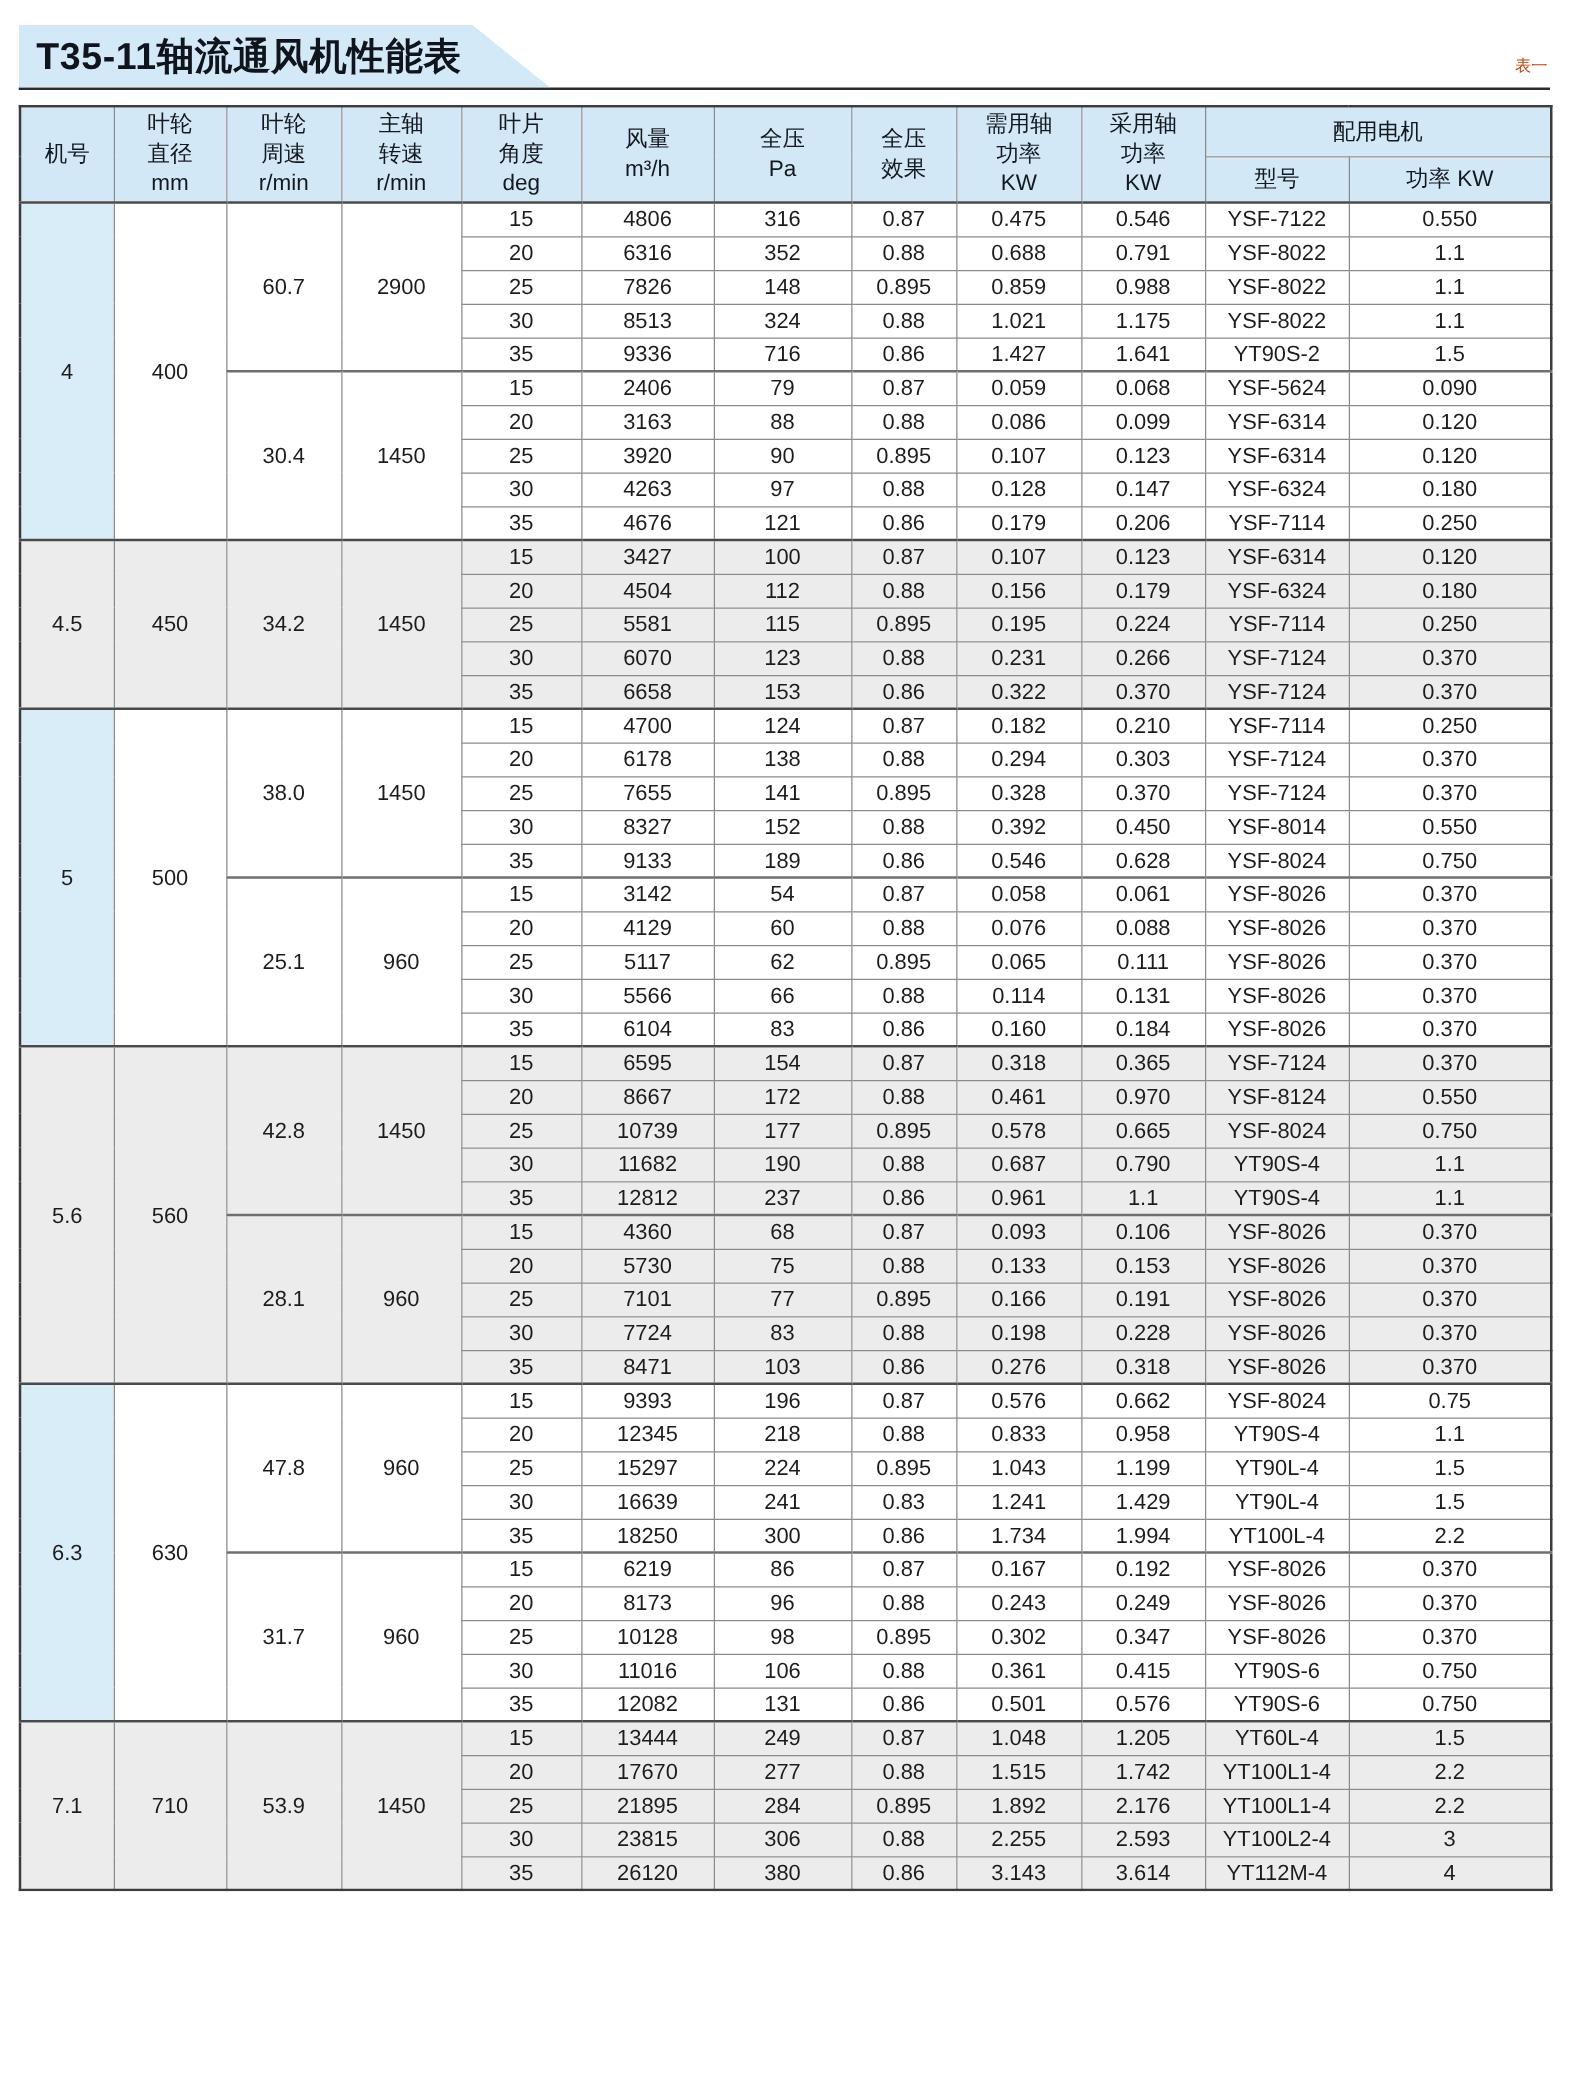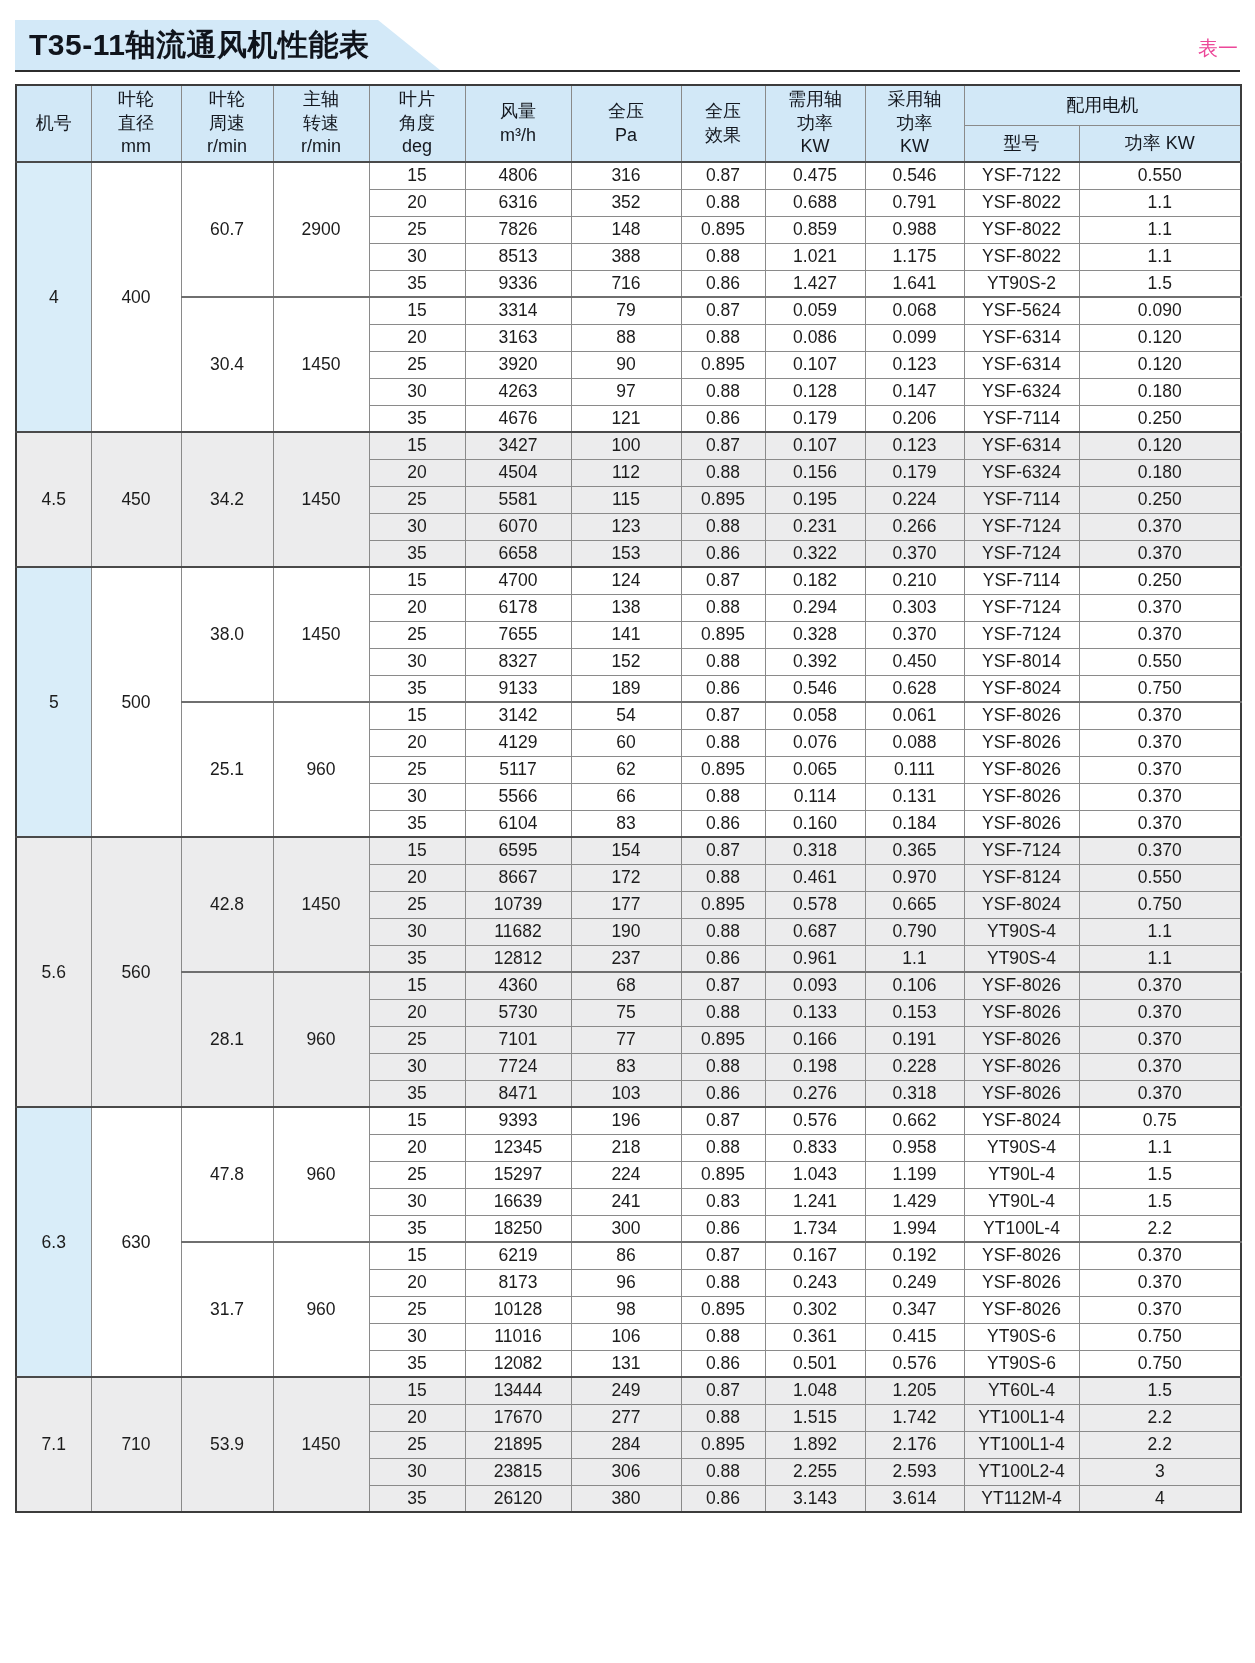--- a/index.html
+++ b/index.html
@@ -18,21 +18,21 @@
     background:#d3e9f8;
     clip-path:polygon(0 0, calc(100% - 62px) 0, 100% 100%, 0 100%);
     display:flex;align-items:center;
   }
   .title-text{
     font-size:30px;font-weight:bold;color:#10141c;
     padding-left:14px;letter-spacing:0.5px;white-space:nowrap;
   }
   .table-tag{
     position:absolute;right:2px;bottom:8px;
-    font-size:20px;color:#ec4899;
+    font-size:13px;color:#c2410c;
   }
 
   
   table.perf{
     border-collapse:collapse;table-layout:fixed;
     width:1225px;margin-top:12px;
     border:2px solid #3c3c3c;
   }
   .perf th,.perf td{
     border:1px solid #8a8a8a;
@@ -145,42 +145,42 @@
           <td>148</td>
           <td>0.895</td>
           <td>0.859</td>
           <td>0.988</td>
           <td>YSF-8022</td>
           <td>1.1</td>
         </tr>
         <tr class="shade-white">
           <td>30</td>
           <td>8513</td>
-          <td>388</td>
+          <td>324</td>
           <td>0.88</td>
           <td>1.021</td>
           <td>1.175</td>
           <td>YSF-8022</td>
           <td>1.1</td>
         </tr>
         <tr class="shade-white">
           <td>35</td>
           <td>9336</td>
           <td>716</td>
           <td>0.86</td>
           <td>1.427</td>
           <td>1.641</td>
           <td>YT90S-2</td>
           <td>1.5</td>
         </tr>
         <tr class="shade-white sub-start">
           <td rowspan="5">30.4</td>
           <td rowspan="5">1450</td>
           <td>15</td>
-          <td>3314</td>
+          <td>2406</td>
           <td>79</td>
           <td>0.87</td>
           <td>0.059</td>
           <td>0.068</td>
           <td>YSF-5624</td>
           <td>0.090</td>
         </tr>
         <tr class="shade-white">
           <td>20</td>
           <td>3163</td>

